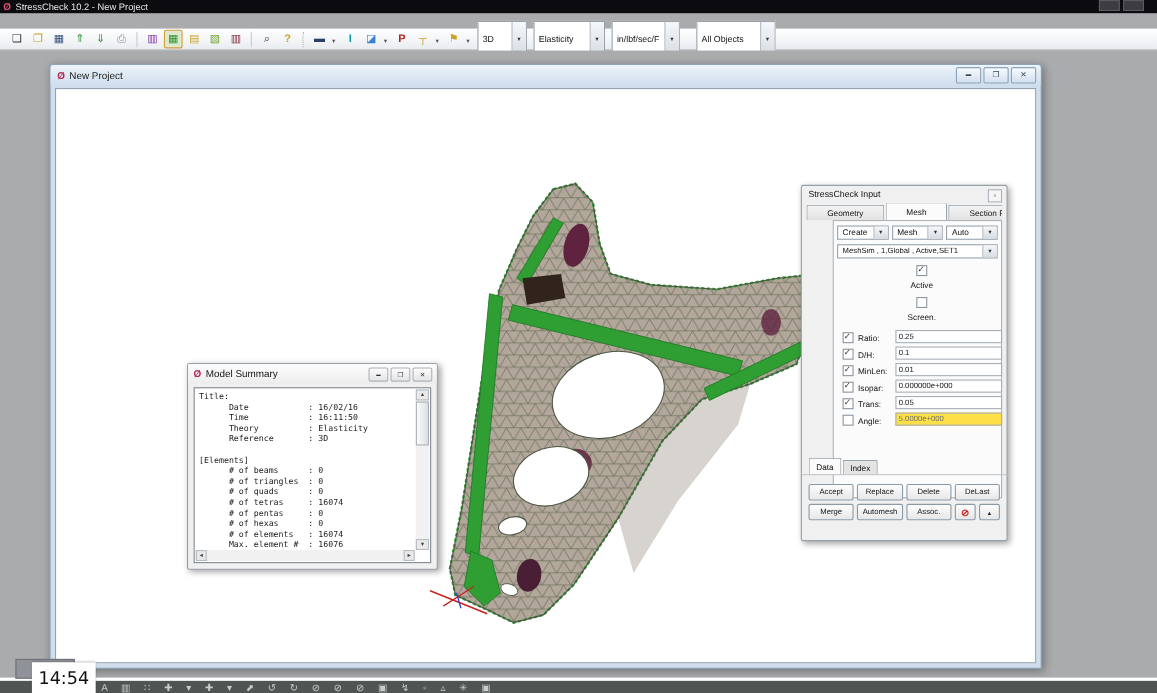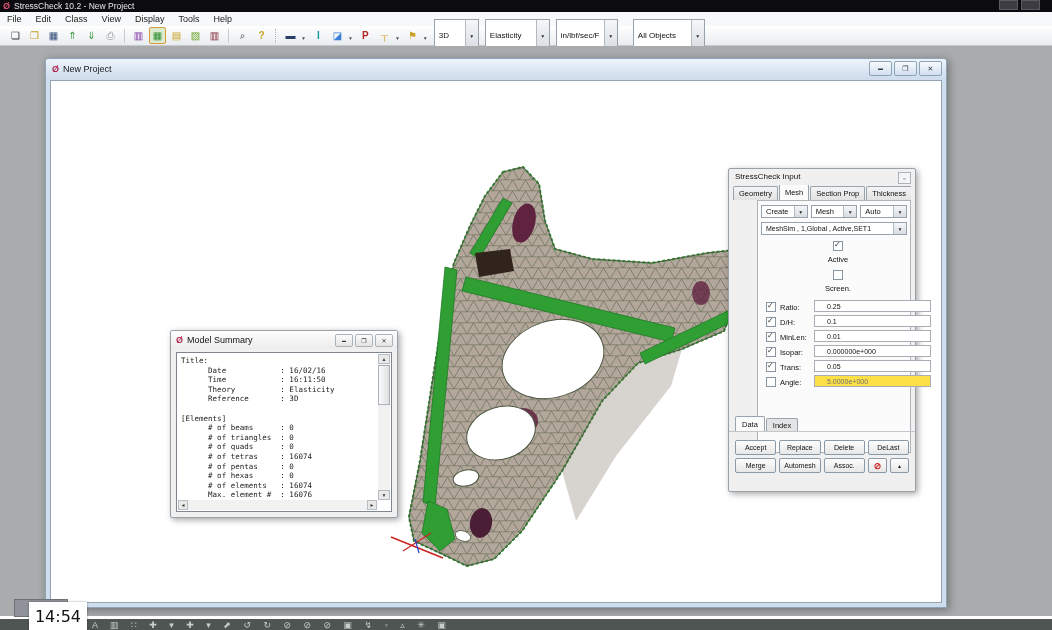--- a/index.html
+++ b/index.html
@@ -85,36 +85,36 @@
   
   .ipanel{position:absolute;left:728px;top:168px;width:186px;height:322px;background:#f0f0f0;
           border:1px solid #98a0a8;border-radius:2px;box-shadow:2px 2px 6px rgba(0,0,0,.35);
           font-size:7.5px;color:#111;}
   .iptitle{position:absolute;left:0;top:0;right:0;height:15px;display:flex;align-items:center;
            font-size:8px;padding-left:6px;}
   .ipclose{position:absolute;right:4px;top:3px;width:11px;height:10px;border:1px solid #aab2ba;
            background:#f5f5f5;display:flex;align-items:center;justify-content:center;}
   .ipclose::after{content:"▫";font-size:7px;color:#444;}
   .tabs{position:absolute;left:4px;top:16px;right:4px;height:15px;display:flex;align-items:flex-end;overflow:hidden;}
-  .tab{height:13px;padding:0 5px;border:1px solid #9aa4ae;border-bottom:none;border-radius:2px 2px 0 0;
+  .tab{height:13px;padding:0 18px;border:1px solid #9aa4ae;border-bottom:none;border-radius:2px 2px 0 0;
        background:linear-gradient(#f4f4f4,#e2e2e2);display:flex;align-items:center;white-space:nowrap;margin-right:1px;}
   .tab.active{background:#fbfbfb;height:15px;position:relative;z-index:2;}
   .tabpage{position:absolute;left:4px;top:31px;right:4px;height:253px;background:#fbfbfb;
            border:1px solid #aeb4ba;box-sizing:border-box;margin-left:24px;}
   .selrow{display:flex;gap:3px;margin:4px 3px 0 3px;}
   .selrow .combo{height:13px;flex:1;margin:0;font-size:7.5px;}
   .setsel{margin:4px 3px 0 3px;}
   .setsel .combo{height:13px;width:100%;margin:0;font-size:7px;}
   .cbline{display:flex;align-items:center;gap:4px;margin:6px 0 0 8px;flex-direction:column;}
   .cb{width:8px;height:8px;border:1px solid #8a95a0;background:#fff;position:relative;flex:none;}
   .cb[data-checked="true"]::after{content:"✓";position:absolute;left:0px;top:-2px;font-size:8px;color:#333;}
   .frow{display:flex;align-items:flex-end;gap:4px;margin:3px 4px 0 8px;height:12px;}
   .frow .flab{width:30px;flex:none;}
   .fin{flex:1;height:12px;border:1px solid #a8aeb6;background:#fff;font-size:7px;
-       font-family:"Liberation Sans",sans-serif;padding:0 12px;box-sizing:border-box;color:#111;}
+       font-family:"Liberation Sans",sans-serif;padding:0 2px;box-sizing:border-box;color:#111;}
   .fin[data-enabled="false"]{background:#fde047;color:#6e6e6e;}
   .mtabs{position:absolute;left:6px;top:248px;height:14px;display:flex;align-items:flex-end;}
   .mtab{height:12px;padding:0 6px;border:1px solid #9aa4ae;border-bottom:none;border-radius:2px 2px 0 0;
         background:#e4e4e4;display:flex;align-items:center;margin-right:1px;}
   .mtab.active{background:#fbfbfb;height:14px;position:relative;z-index:2;}
   .btnarea{position:absolute;left:0;right:0;top:262px;border-top:1px solid #c3c7cb;padding-top:8px;}
   .btnrow{display:flex;gap:3px;margin:0 6px 3px 6px;}
   .pbtn{flex:1;height:13px;border:1px solid #8a9aa8;border-radius:2px;font-size:7px;color:#111;
         background:linear-gradient(#fdfdfd,#e7e7e7);display:flex;align-items:center;justify-content:center;}
   .pbtn.sq{flex:none;width:17px;}
@@ -140,29 +140,20 @@
 
 <div id="screen">
 
   <div class="titlebar">
     <span class="appicon">Ø</span>
     <span>StressCheck 10.2 - New Project</span>
     <span class="tb-winbtn" style="right:34px;"></span>
     <span class="tb-winbtn" style="right:12px;"></span>
   </div>
 
-  <div class="menubar">
-    <span class="mi">File</span>
-    <span class="mi">Edit</span>
-    <span class="mi">Class</span>
-    <span class="mi">View</span>
-    <span class="mi">Display</span>
-    <span class="mi">Tools</span>
-    <span class="mi">Help</span>
-  </div>
 
   <div class="toolbar">
     <span class="ticon ic-dk">❏</span>
     <span class="ticon ic-gold">❐</span>
     <span class="ticon ic-blue">▦</span>
     <span class="ticon ic-grn">⇑</span>
     <span class="ticon ic-grn">⇓</span>
     <span class="ticon ic-gray">⎙</span>
     <span class="tsep"></span>
     <span class="ticon ic-pur">▥</span>

